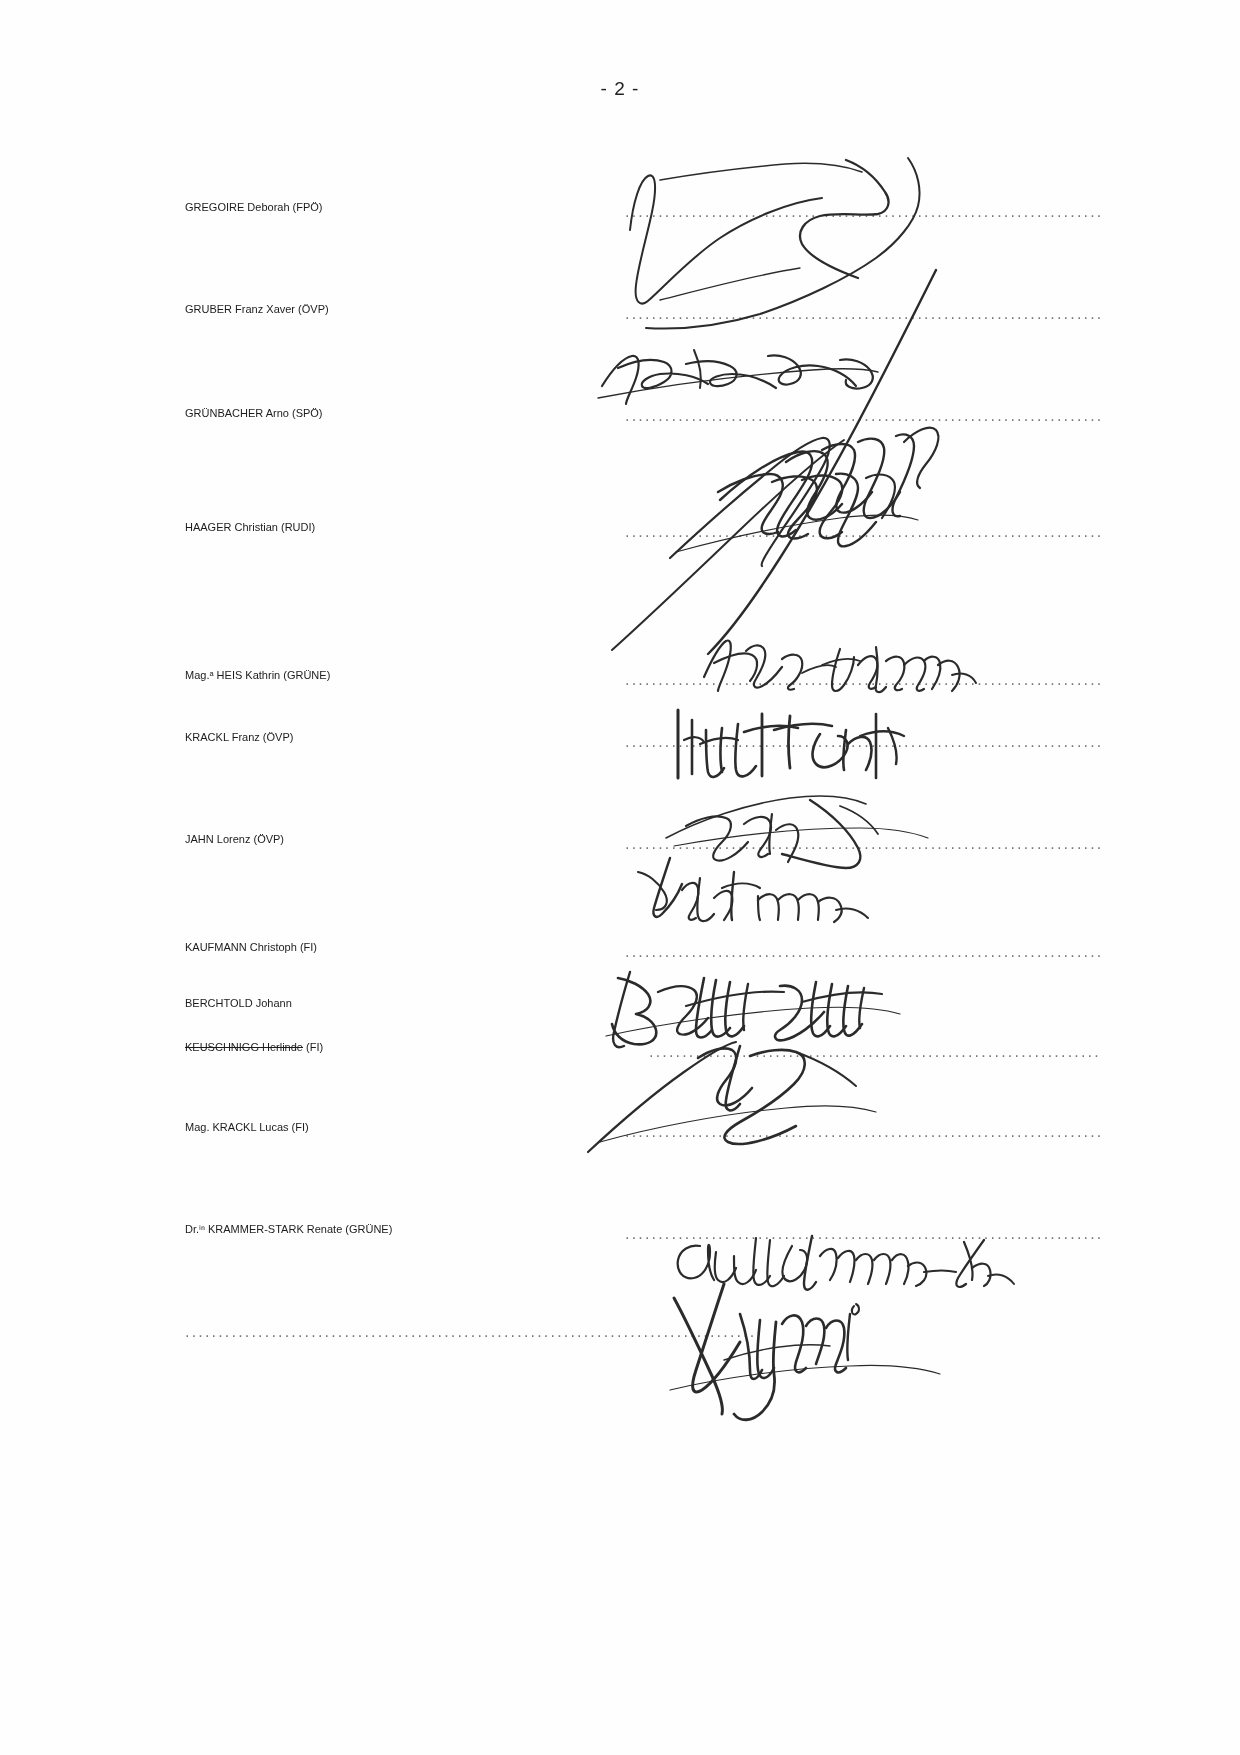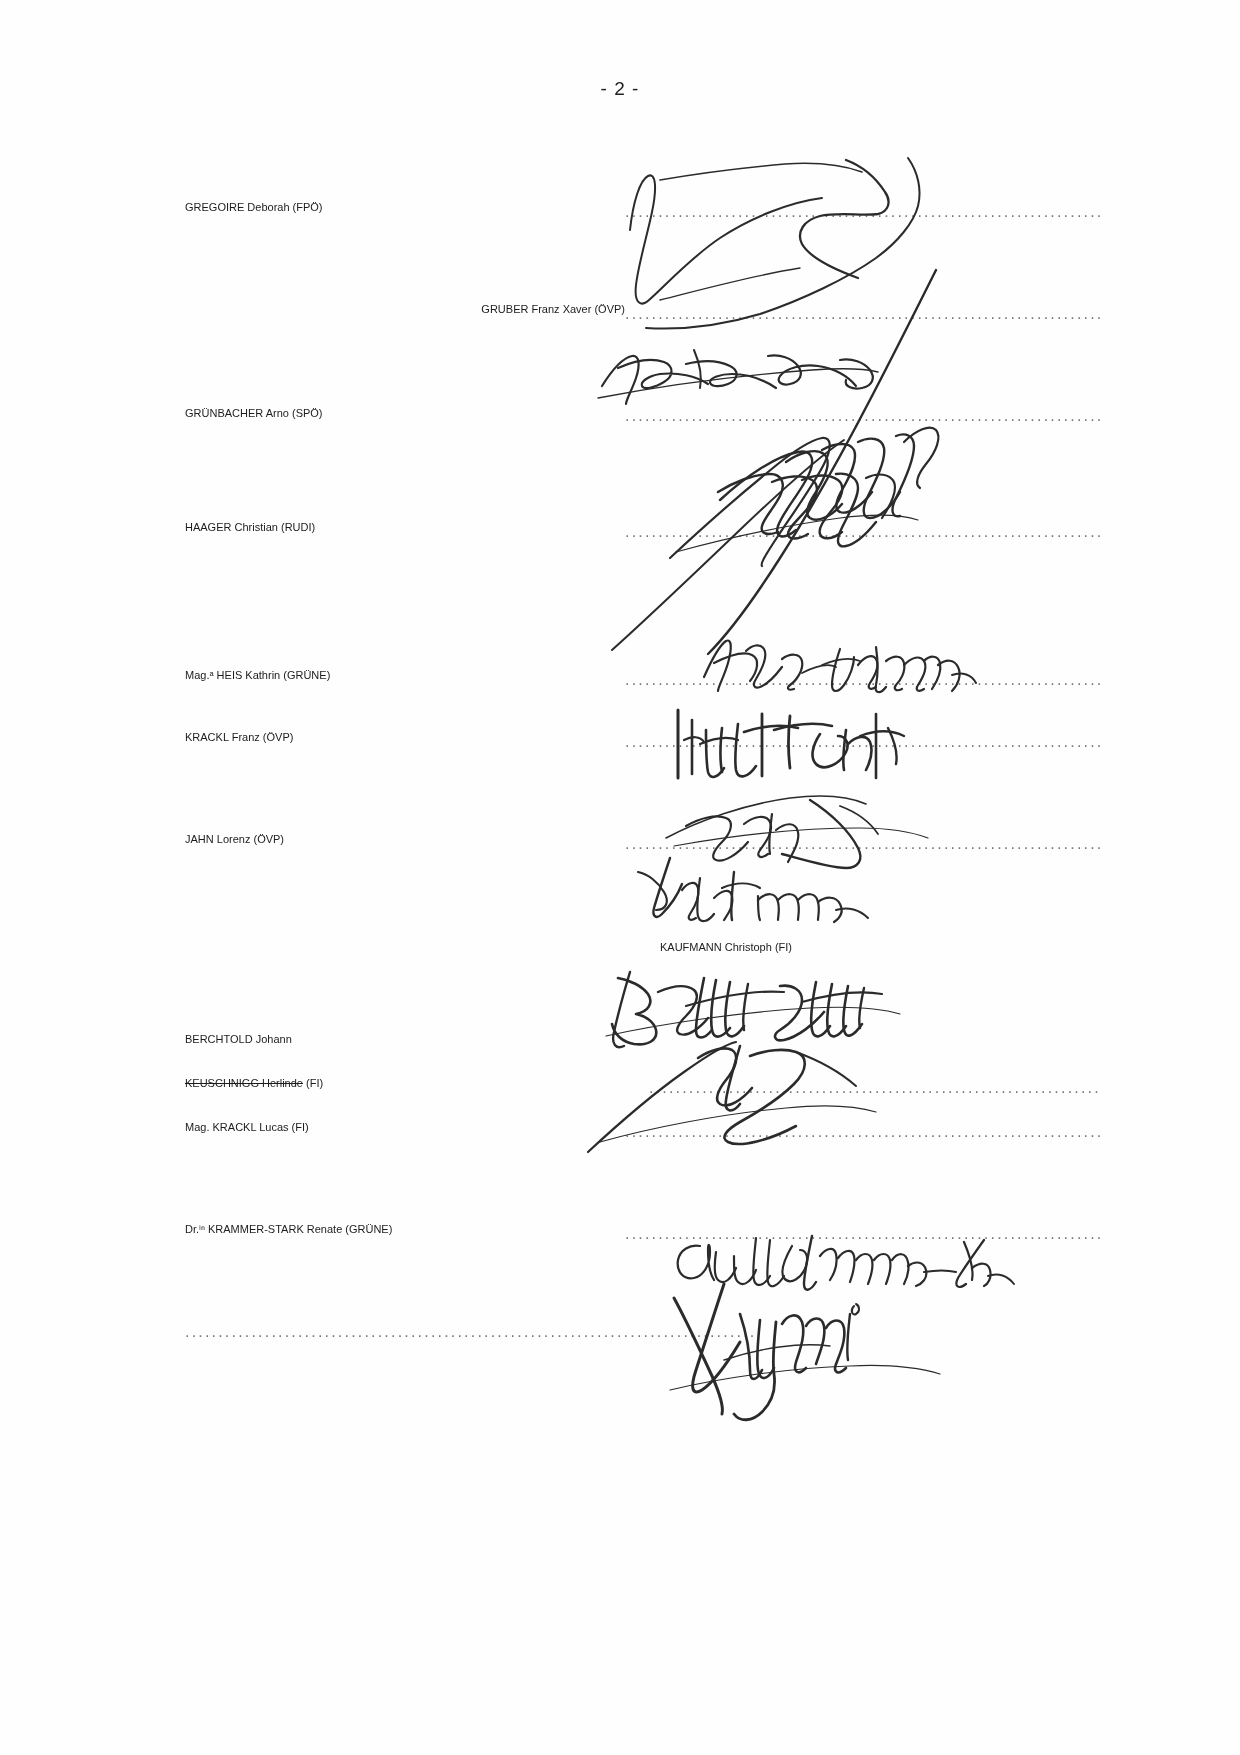--- a/index.html
+++ b/index.html
@@ -97,21 +97,21 @@
 
   <div class="signature-list">
 
     <div class="sig-row" style="top:46px;">
       <div class="sig-name">GREGOIRE Deborah (FPÖ)</div>
       <div class="sig-line">
         <div class="dots">......................................................................................</div>
       </div>
     </div>
 
-    <div class="sig-row" style="top:148px;text-align:right;">
+    <div class="sig-row" style="top:148px;">
       <div class="sig-name">GRUBER Franz Xaver (ÖVP)</div>
       <div class="sig-line">
         <div class="dots">......................................................................................</div>
       </div>
     </div>
 
     <div class="sig-row" style="top:252px;align-items:center;">
       <div class="sig-name">GRÜNBACHER Arno (SPÖ)</div>
       <div class="sig-line">
         <div class="dots">......................................................................................</div>
@@ -139,28 +139,28 @@
       </div>
     </div>
 
     <div class="sig-row" style="top:678px;">
       <div class="sig-name">JAHN Lorenz (ÖVP)</div>
       <div class="sig-line">
         <div class="dots">......................................................................................</div>
       </div>
     </div>
 
-    <div class="sig-row" style="top:786px;flex-direction:column;">
+    <div class="sig-row" style="top:786px;">
       <div class="sig-name">KAUFMANN Christoph (FI)</div>
       <div class="sig-line">
         <div class="dots">......................................................................................</div>
       </div>
     </div>
 
-    <div class="sig-row" style="top:856px;gap:24px;">
+    <div class="sig-row" style="top:820px;gap:24px;">
       <div class="sig-name">
         <span>BERCHTOLD Johann</span><br>
         <span class="strike">KEUSCHNIGG Herlinde</span><span> (FI)</span>
       </div>
       <div class="sig-line">
         <div class="dots">......................................................................................</div>
       </div>
     </div>
 
     <div class="sig-row" style="top:966px;">

